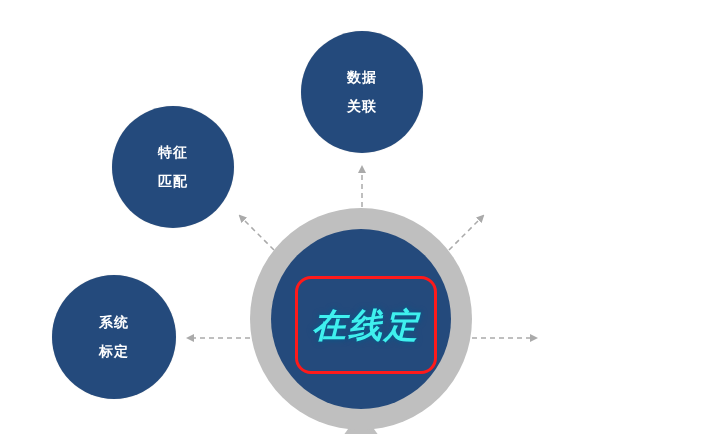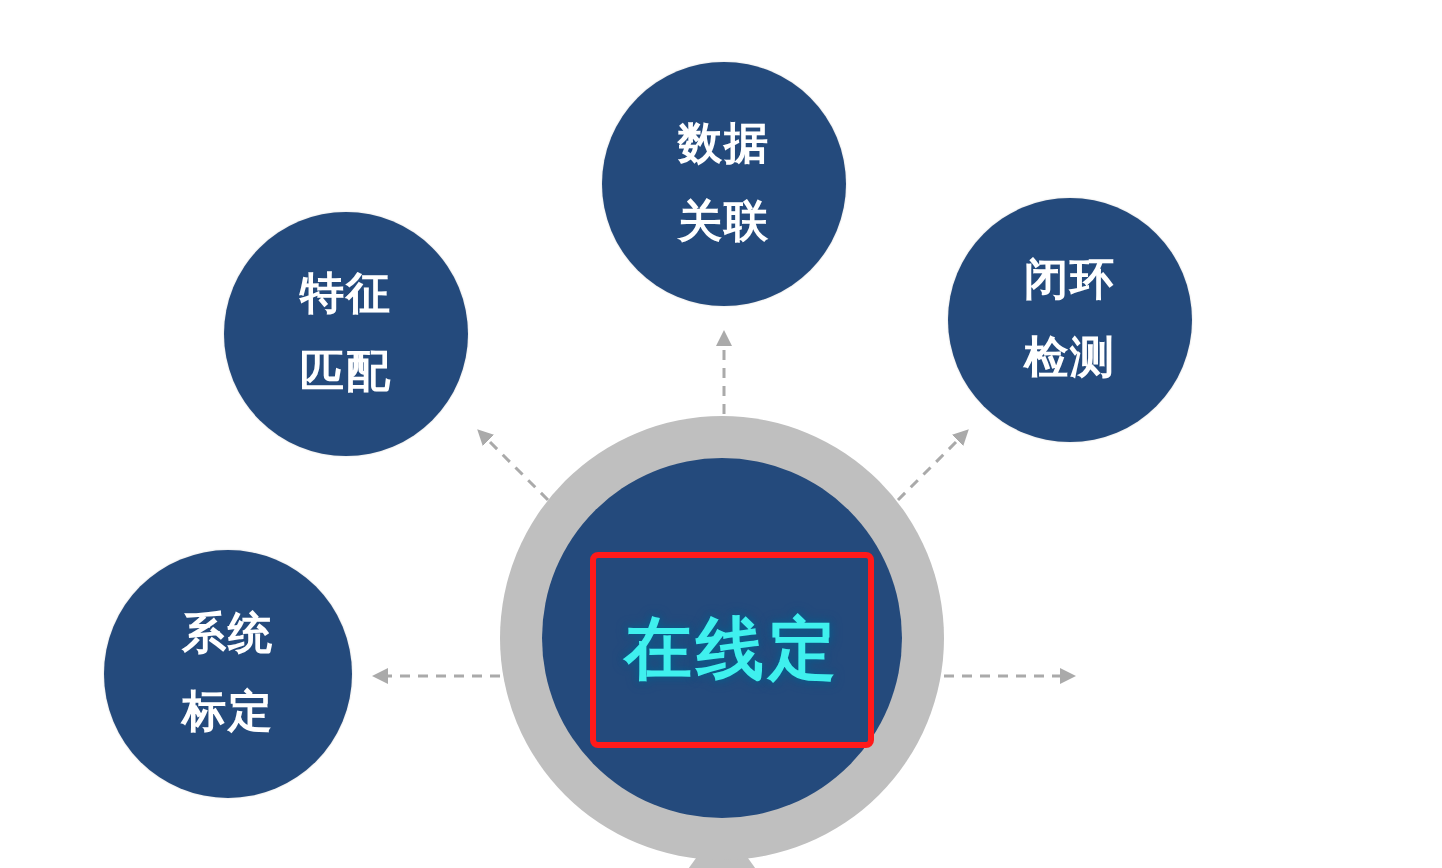--- a/index.html
+++ b/index.html
@@ -11,42 +11,42 @@
     .diagram { position: absolute; left: 0; top: 0; width: 721px; height: 434px; }
     svg.arrows { position: absolute; left: 0; top: 0; width: 721px; height: 434px; }
     .node {
       position: absolute; border-radius: 50%;
       background: #244a7c;
       display: flex; align-items: center; justify-content: center;
       color: #ffffff; font-weight: bold; text-align: center;
       box-shadow: 0 0 1px rgba(0,0,0,0.2);
     }
     .node .label {
-      font-size: 22px; line-height: 39px; letter-spacing: 1px;
+      font-size: 14px; line-height: 29px; letter-spacing: 1px;
       white-space: pre-line;
     }
     .hub-ring {
       position: absolute; border-radius: 50%;
       background: #bfbfbf;
       left: 250px; top: 208px; width: 222px; height: 222px;
     }
     .hub-core {
       position: absolute; border-radius: 50%;
       background: #244a7c;
       left: 271px; top: 229px; width: 180px; height: 180px;
     }
     .hub-stem {
       position: absolute; left: 343px; top: 426px; width: 36px; height: 10px;
       background: #bfbfbf;
       clip-path: polygon(20% 0, 80% 0, 100% 100%, 0 100%);
     }
     .hub-box {
       position: absolute; left: 295px; top: 276px; width: 136px; height: 92px;
-      border: 3px solid #ff1a1a; border-radius: 4px;
-      display: flex; flex-direction: column; align-items: center; justify-content: center;
+      border: 3px solid #ff1a1a; border-radius: 16px;
+      display: flex; flex-direction: column; align-items: center; justify-content: center; font-style: italic;
     }
     .hub-line {
       font-size: 34px; line-height: 42px; font-weight: bold; letter-spacing: 2px;
     }
     .cyan {
       color: #3ff0ee;
       text-shadow: 0 0 6px #0b5a8a, 0 0 3px #0b5a8a;
     }
     .white { color: #ffffff; }
   </style>
@@ -71,24 +71,20 @@
   <div class="node" style="left:301px; top:31px; width:122px; height:122px;">
     <span class="label">数据
 关联</span>
   </div>
 
   <div class="node" style="left:112px; top:106px; width:122px; height:122px;">
     <span class="label">特征
 匹配</span>
   </div>
 
-  <div class="node" style="left:474px; top:99px; width:122px; height:122px;">
-    <span class="label">闭环
-检测</span>
-  </div>
 
   <div class="node" style="left:52px; top:275px; width:124px; height:124px;">
     <span class="label">系统
 标定</span>
   </div>
 
 
   <div class="hub-stem"></div>
   <div class="hub-ring"></div>
   <div class="hub-core"></div>

